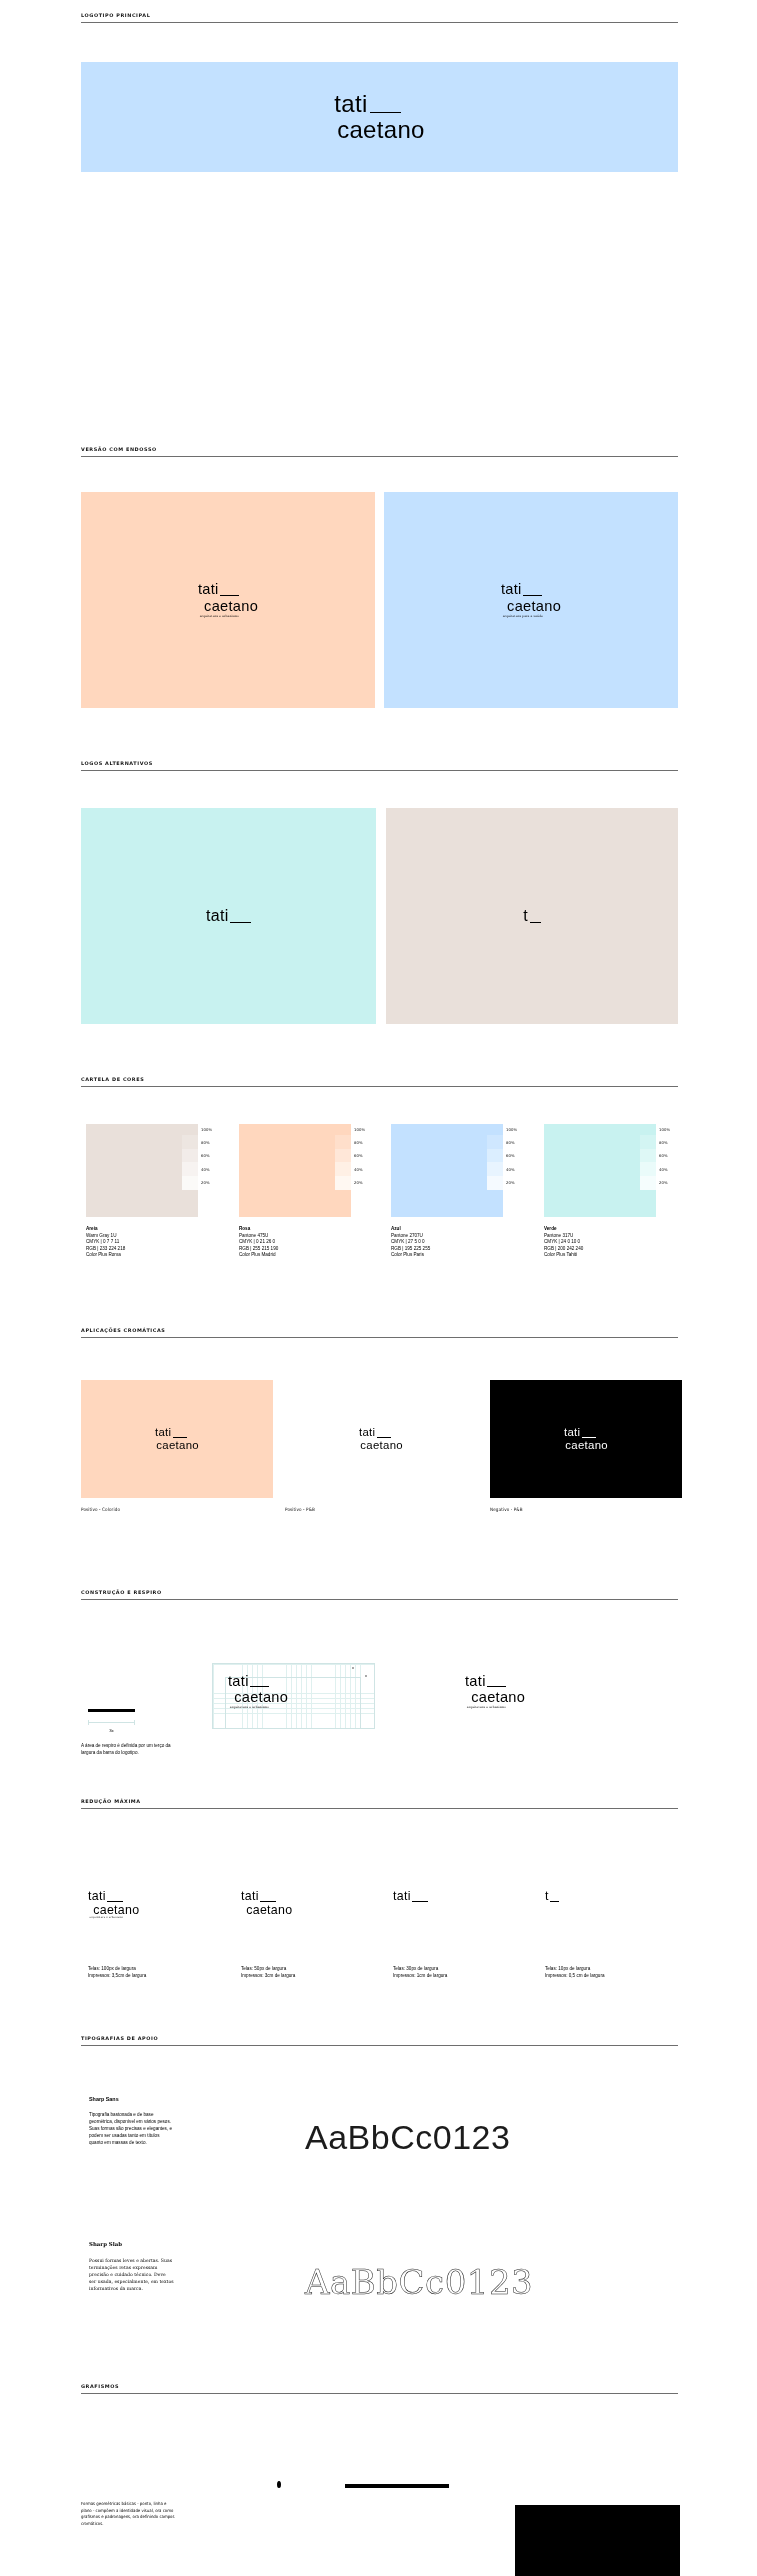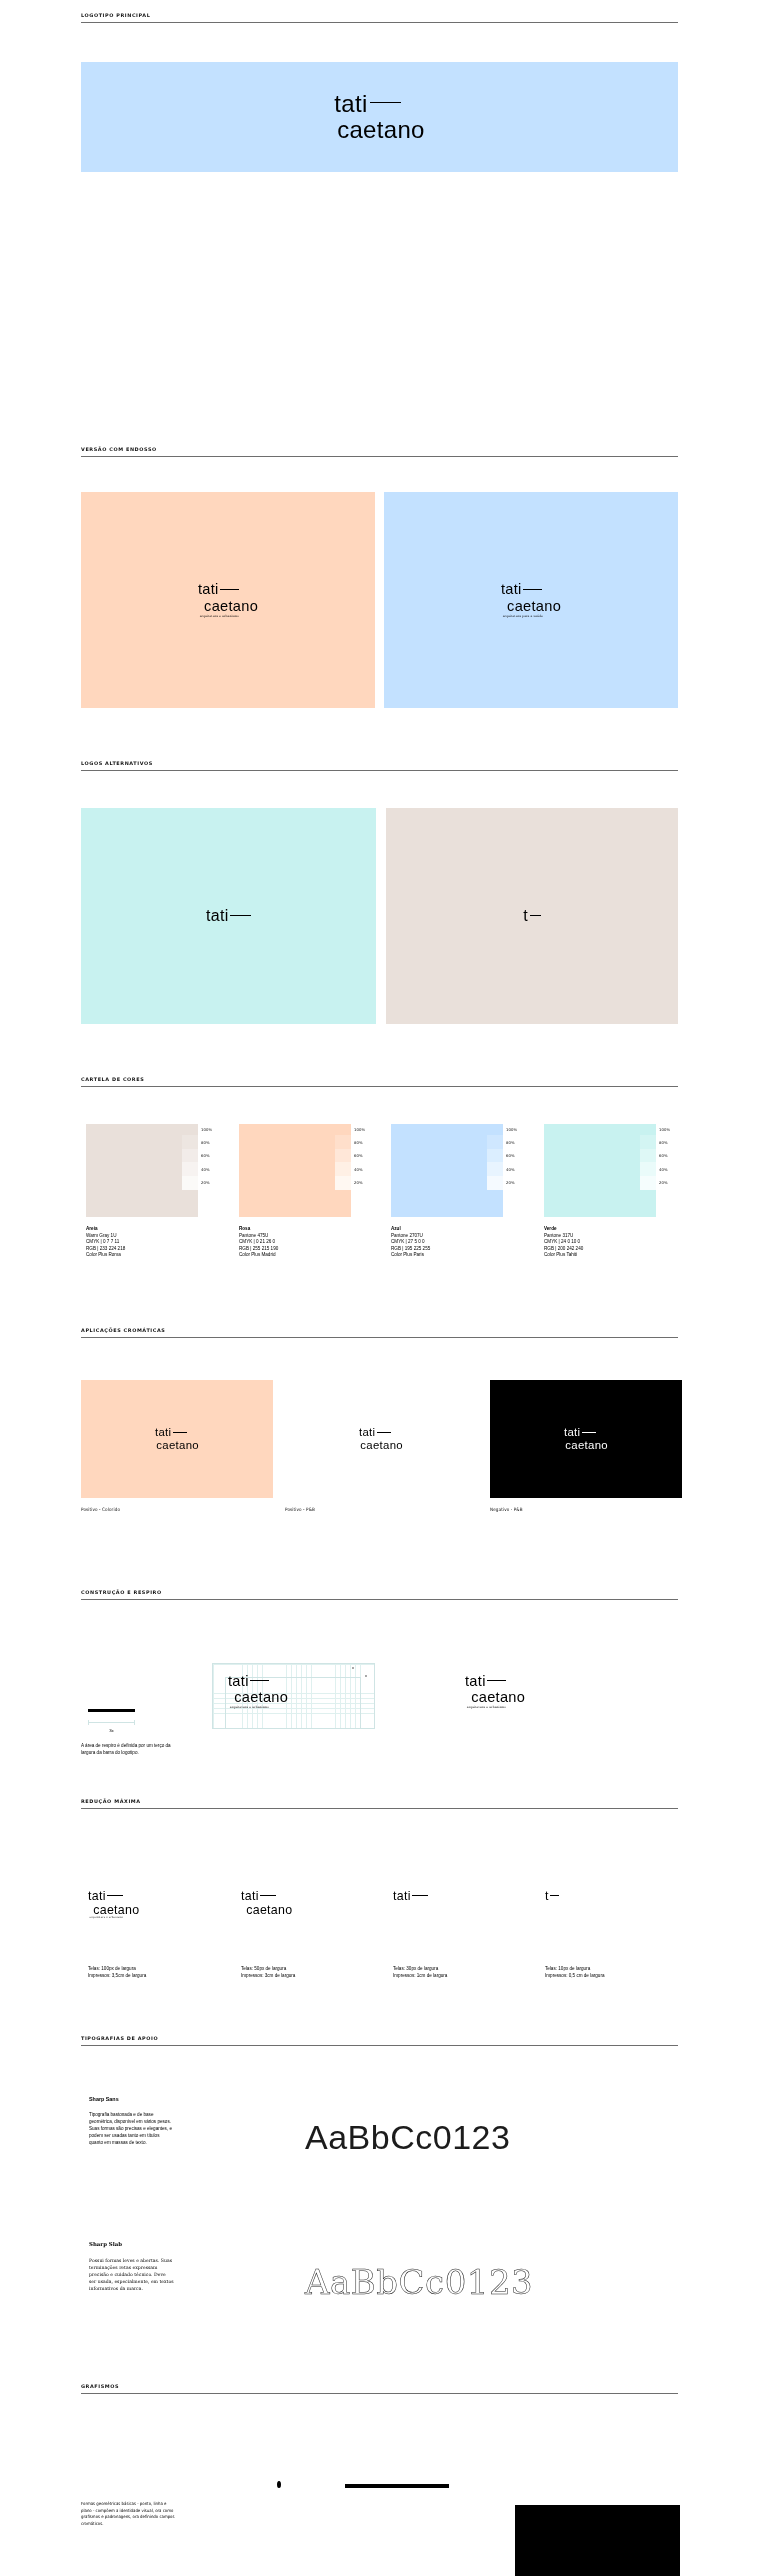--- a/index.html
+++ b/index.html
@@ -64,21 +64,21 @@
   }
   .logo .l2 { white-space: nowrap; display: block; }
   .logo .tagline {
     font-family: "DejaVu Serif", serif;
     letter-spacing: 0.1px;
     white-space: nowrap;
     display: block;
   }
 
   
-  .logo .l1, .logo .l2 { font-size: 1em; align-items: center; }
+  .logo .l1, .logo .l2 { font-size: 1em; }
   .logo .bar { width: 1.30em; height: 0.055em; }
   .logo .l2 { margin-top: 0.12em; text-indent: 0.12em; }
   .logo .tagline { font-size: 0.205em; margin-top: 0.38em; text-indent: 0.6em; }
 
   .logo.indent2 .l2 { text-indent: 0.42em; }
 
   
   .panel {
     position: absolute;
     display: flex;

